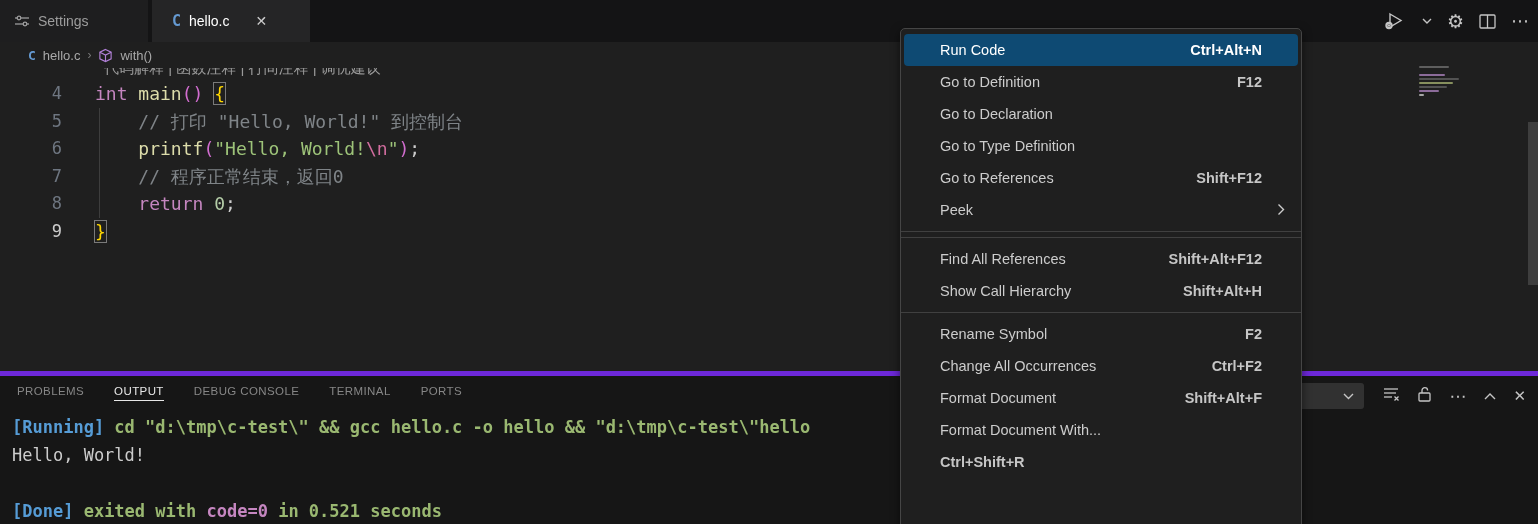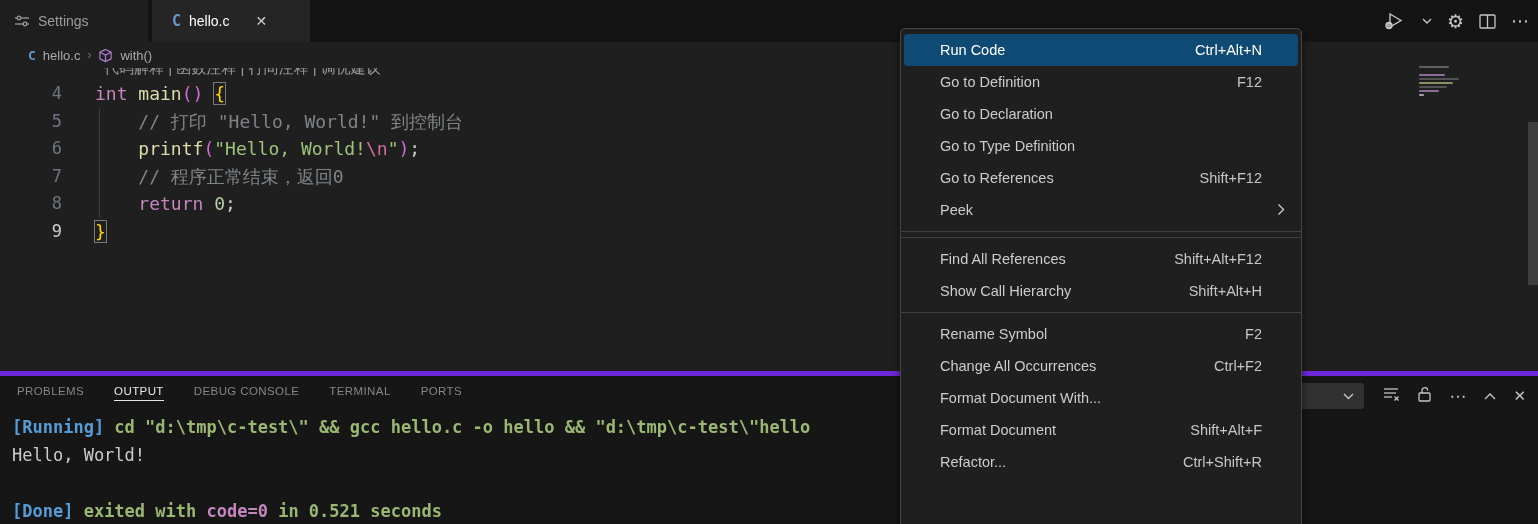--- a/index.html
+++ b/index.html
@@ -52,21 +52,21 @@
           line-height:28px;white-space:pre;}
   .out-line{height:28px;}
   .out-bold{font-weight:bold;}
 
   
   .context-menu{position:absolute;left:900px;top:28px;width:402px;height:560px;background:#1f1f1f;
                 border:1px solid #454545;border-radius:5px;box-shadow:0 3px 10px rgba(0,0,0,.55);
                 padding:5px 0;box-sizing:border-box;z-index:10;font-size:14.5px;color:#cccccc;}
   .menu-item{height:32px;display:flex;align-items:center;padding:0 36px;margin:0 3px;border-radius:4px;position:relative;cursor:pointer;}
   .menu-item .mi-label{flex:1;white-space:nowrap;}
-  .menu-item .mi-key{color:#c6c6c6;white-space:nowrap;}
+  .menu-item .mi-key{color:#c6c6c6;white-space:nowrap;font-weight:bold;}
   .menu-item.highlight{background:#0e4a73;color:#ffffff;justify-content:flex-end;}
   .menu-item.highlight .mi-key{color:#ffffff;}
   .mi-arrow{position:absolute;right:13px;top:9px;}
   .menu-sep{height:1px;background:#404040;margin:5px 0;}
 
   svg{overflow:visible}
 </style>
 </head>
 <body>
 
@@ -230,25 +230,24 @@
       <div class="menu-sep"></div>
       <div class="menu-item">
         <span class="mi-label">Rename Symbol</span>
         <span class="mi-key">F2</span>
       </div>
       <div class="menu-item">
         <span class="mi-label">Change All Occurrences</span>
         <span class="mi-key">Ctrl+F2</span>
       </div>
       <div class="menu-item">
-        <span class="mi-label">Format Document With...</span>
-      </div>
-      <div class="menu-item">
         <span class="mi-label">Format Document</span>
         <span class="mi-key">Shift+Alt+F</span>
       </div>
       <div class="menu-item">
-        <span class="mi-label">Refactor...</span>
+        <span class="mi-label">Format Document With...</span>
+      </div>
+      <div class="menu-item">
         <span class="mi-key">Ctrl+Shift+R</span>
       </div>
     </div>
 
 </div>
 
 </body></html>

